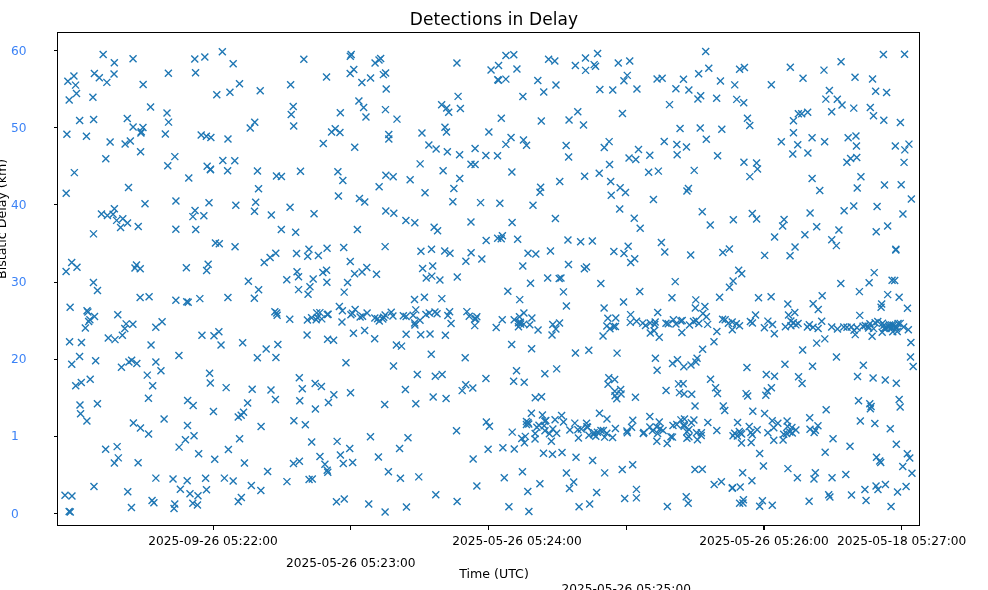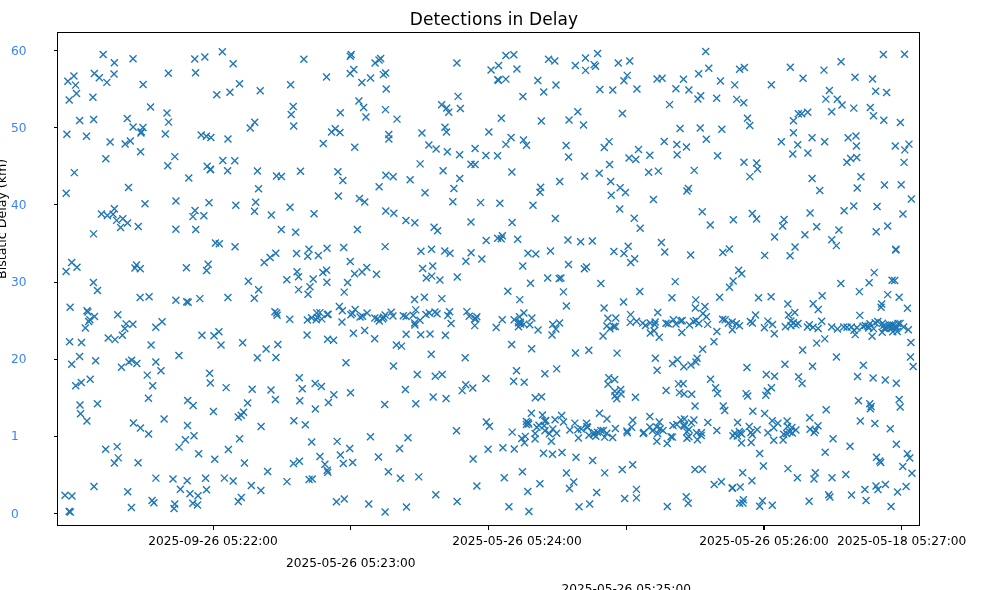--- a/index.html
+++ b/index.html
@@ -1221,14 +1221,15 @@
       <div class="tick-mark-x" style="left: 625.713px; top: 526px;"></div>
       <div class="tick-label-x" style="left: 626.213px; top: 534px; margin-top: 48px;">2025-05-26 05:25:00</div>
       <div class="tick-mark-x" style="left: 763.426px; top: 526px;"></div>
       <div class="tick-label-x" style="left: 763.926px; top: 534px;">2025-05-26 05:26:00</div>
       <div class="tick-mark-x" style="left: 901.138px; top: 526px;"></div>
       <div class="tick-label-x" style="left: 901.638px; top: 534px;">2025-05-18 05:27:00</div>
     </div>
 
   <div id="y-axis-label">Bistatic Delay (km)</div>
 
+  <div id="x-axis-label">Time (UTC)</div>
 
 </div>
 
 </body></html>

